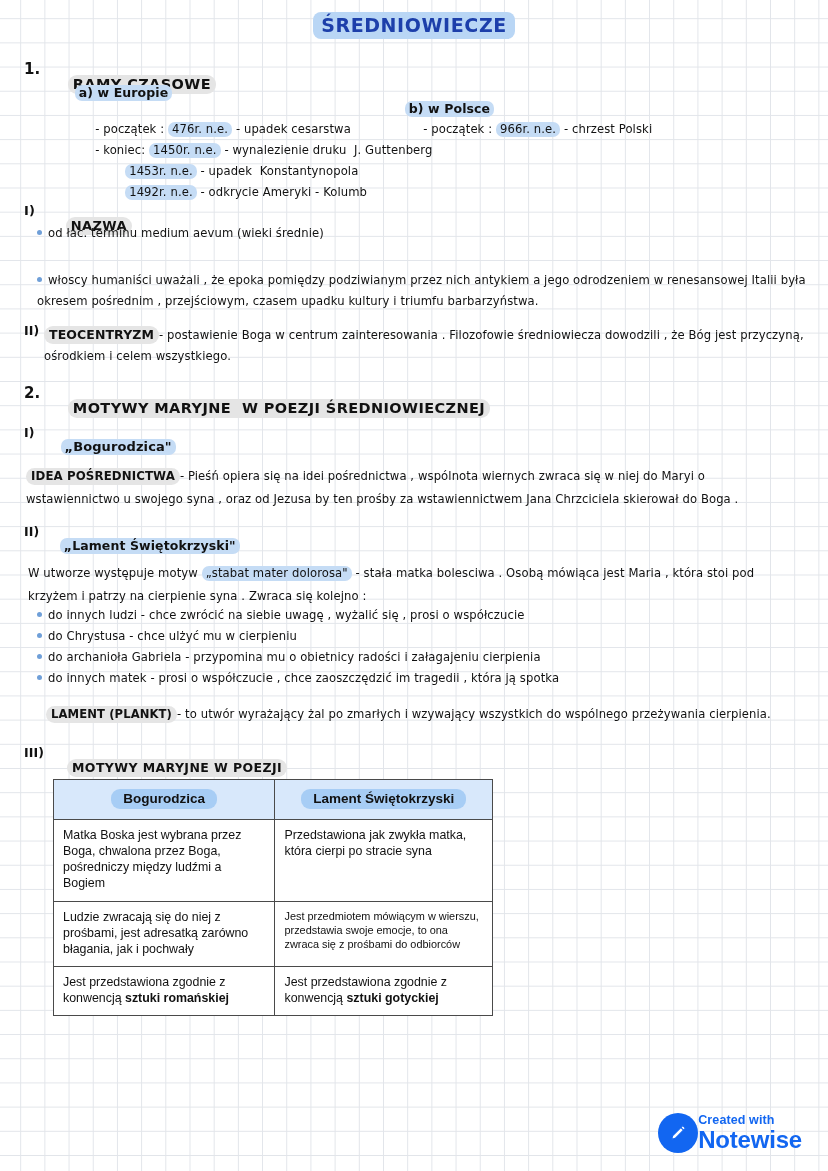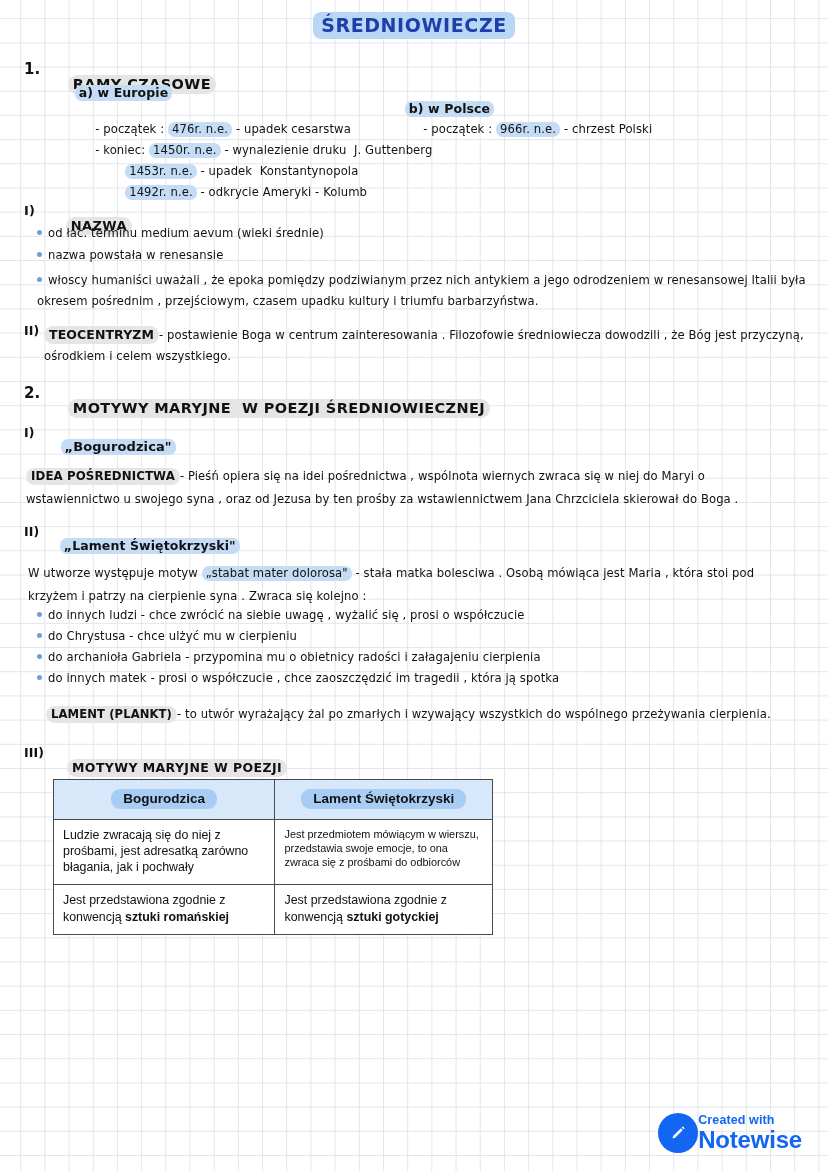--- a/index.html
+++ b/index.html
@@ -215,23 +215,20 @@
   </div>
 
 
   <div class="abs hw h1num" style="left:24px; top:203px; font-size:13px;">I)</div>
   <div class="abs hw h1sec" style="left:46px; top:203px; font-size:13px;">
     <span class="hl">NAZWA</span>
   </div>
 
   <div class="wrapblk hw body" style="left:37px; top:226px; width:760px;">
     <span class="bullet-dot"></span><span>od łac. terminu  medium aevum  (wieki średnie)</span>
-  </div>
-  <div class="wrapblk hw body" style="left:37px; top:248px; width:760px;">
-    <span class="bullet-dot"></span><span>nazwa powstała  w renesansie</span>
   </div>
   <div class="wrapblk hw body" style="left:37px; top:270px; width:772px; line-height:1.82;">
     <span class="bullet-dot"></span><span>włoscy humaniści uważali , że epoka pomiędzy podziwianym przez nich antykiem a jego odrodzeniem w renesansowej  Italii była okresem  pośrednim , przejściowym,  czasem  upadku kultury  i  triumfu barbarzyństwa.</span>
   </div>
 
   <div class="abs hw h1num" style="left:24px; top:323px; font-size:12.5px;">II)</div>
   <div class="wrapblk hw body" style="left:44px; top:323px; width:768px; line-height:1.85;">
     <span class="hl" style="font-weight:700;font-size:12.5px;">TEOCENTRYZM</span><span>- postawienie  Boga  w centrum  zainteresowania . Filozofowie  średniowiecza  dowodzili , że  Bóg  jest przyczyną, ośrodkiem i celem  wszystkiego.</span>
   </div>
 
@@ -290,20 +287,24 @@
         <th>
           <span class="hdr">Bogurodzica</span>
         </th>
         <th>
           <span class="hdr">Lament Świętokrzyski</span>
         </th>
       </tr>
     </thead>
     <tbody>
       <tr>
+        <td>Matka Boska jest wybrana przez Boga, chwalona przez Boga, pośredniczy między ludźmi a Bogiem</td>
+        <td>Przedstawiona jak zwykła matka, która cierpi po stracie syna</td>
+      </tr>
+      <tr>
         <td>Ludzie zwracają się do niej z prośbami, jest adresatką zarówno błagania, jak i pochwały</td>
         <td class="small">Jest przedmiotem mówiącym w wierszu, przedstawia swoje emocje, to ona zwraca się z prośbami do odbiorców</td>
       </tr>
       <tr>
         <td><span>Jest przedstawiona zgodnie z konwencją </span><b>sztuki romańskiej</b></td>
         <td><span>Jest przedstawiona zgodnie z konwencją </span><b>sztuki gotyckiej</b></td>
       </tr>
     </tbody>
   </table>
 

